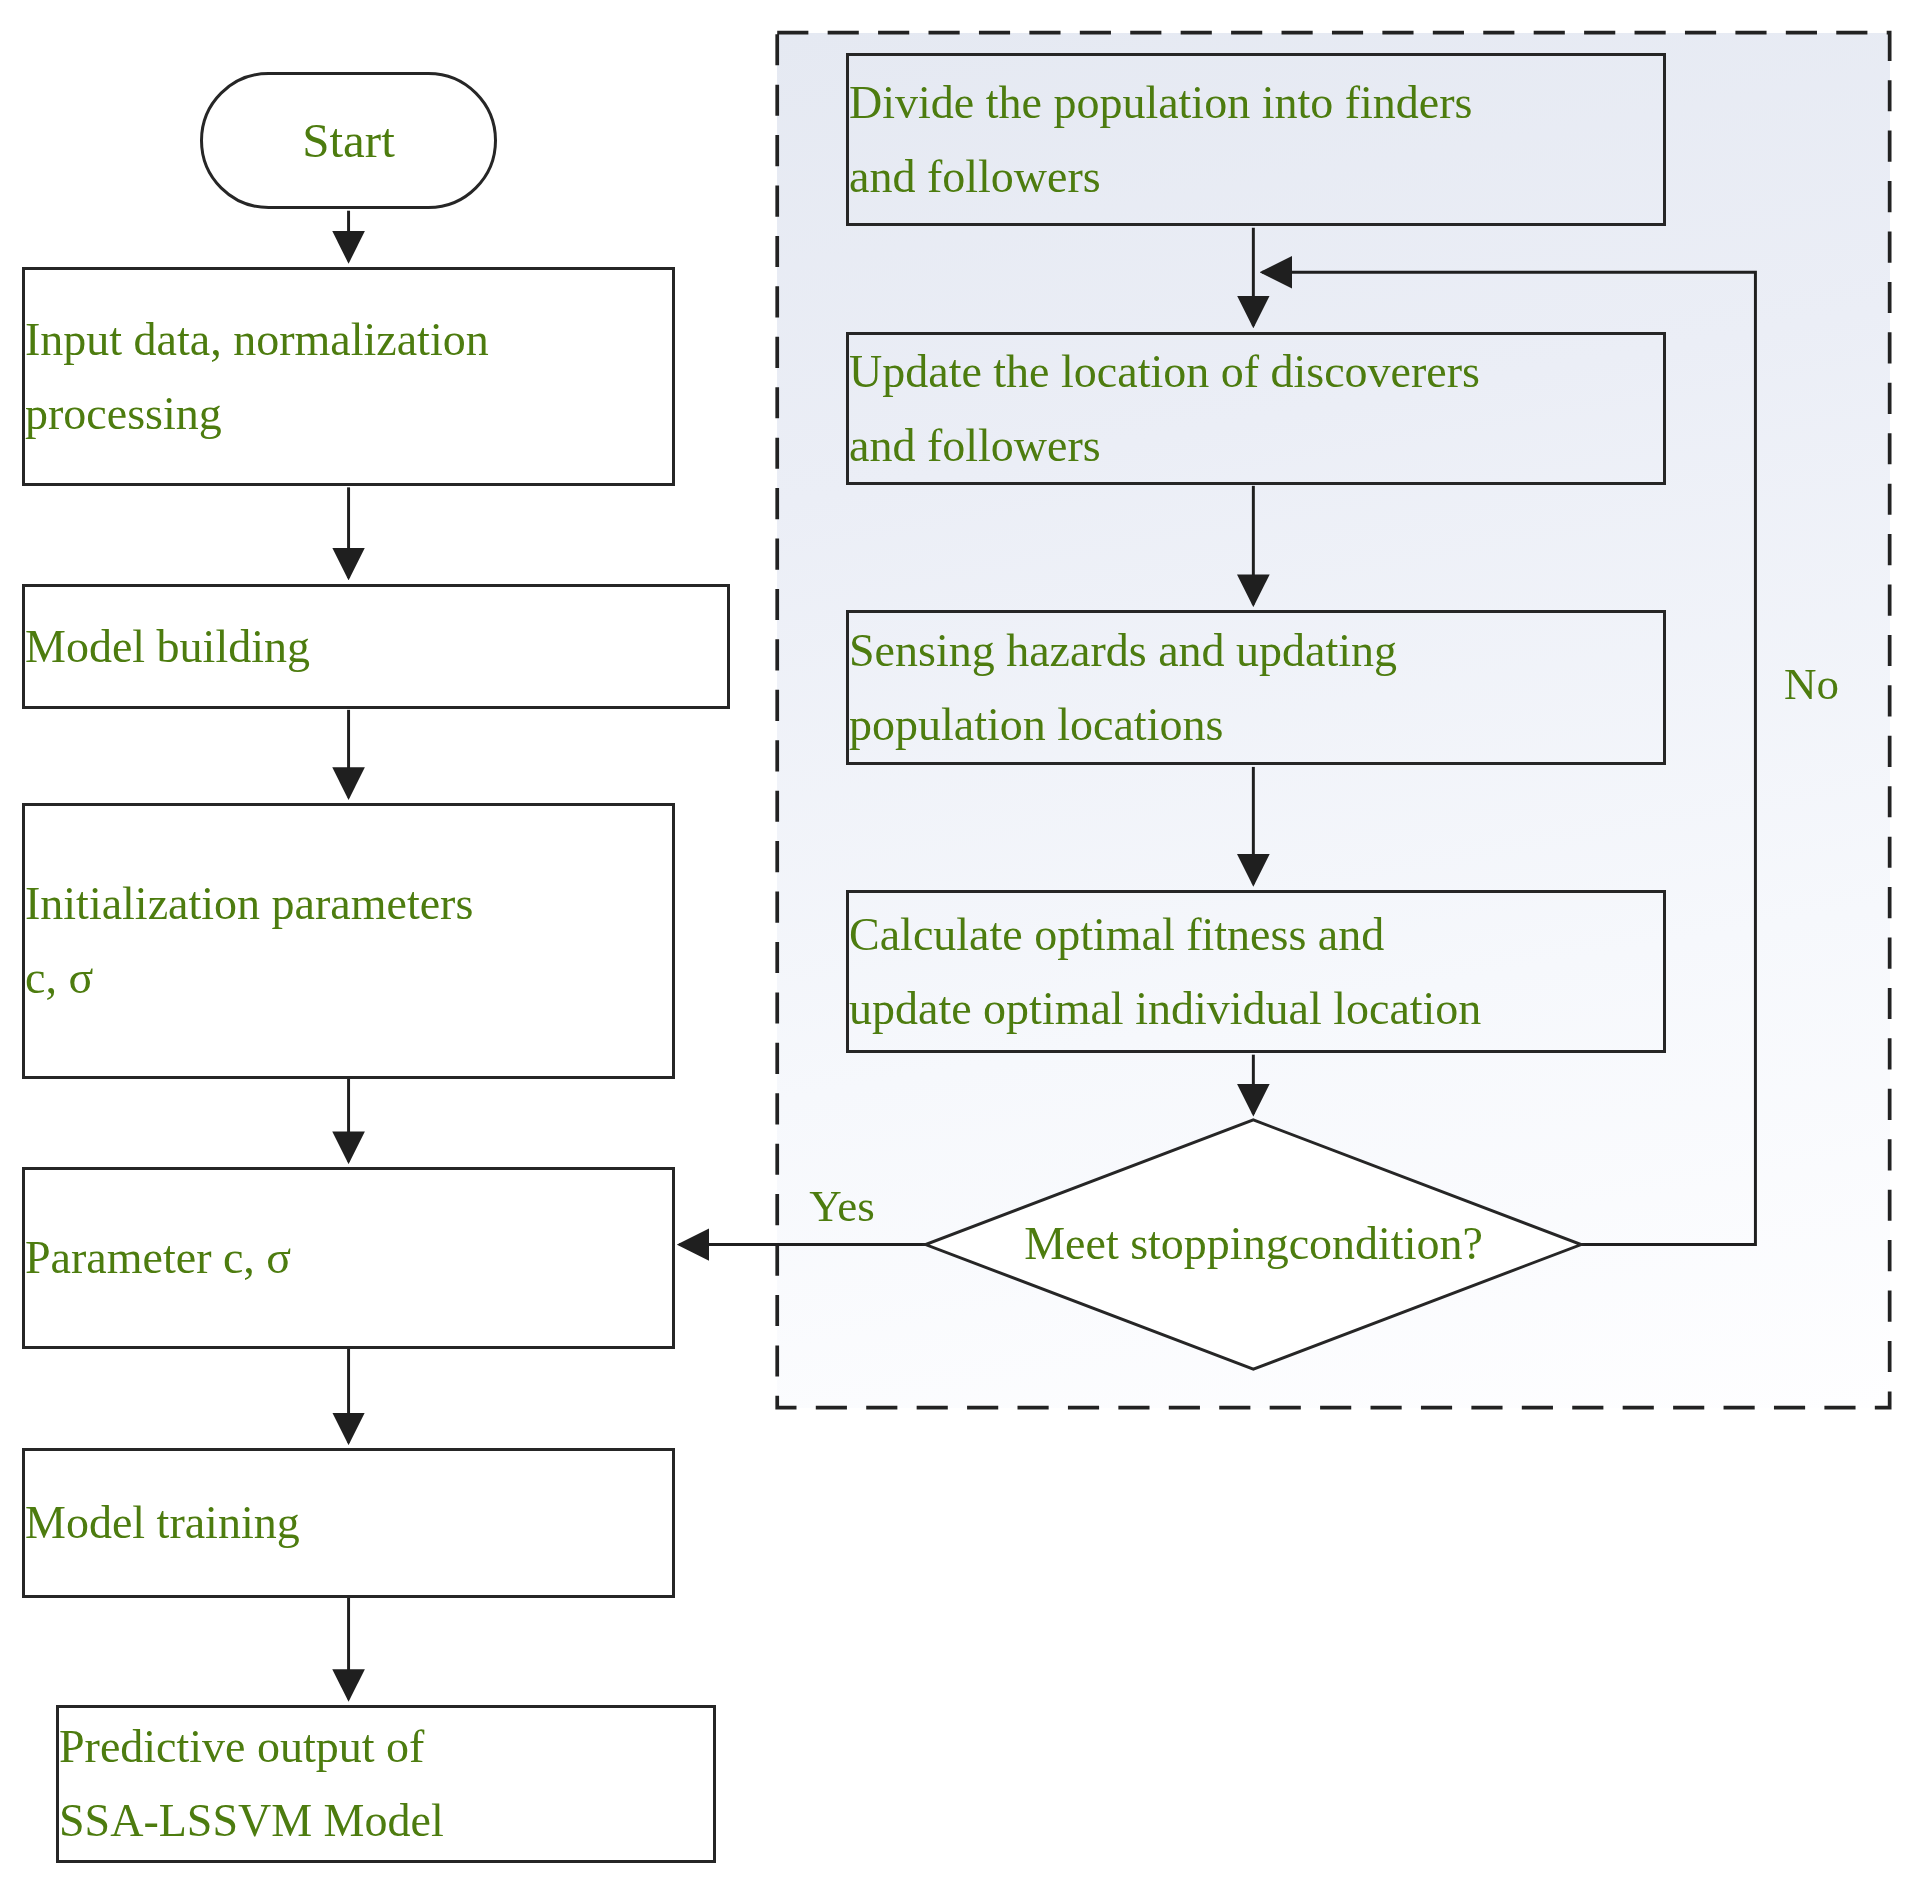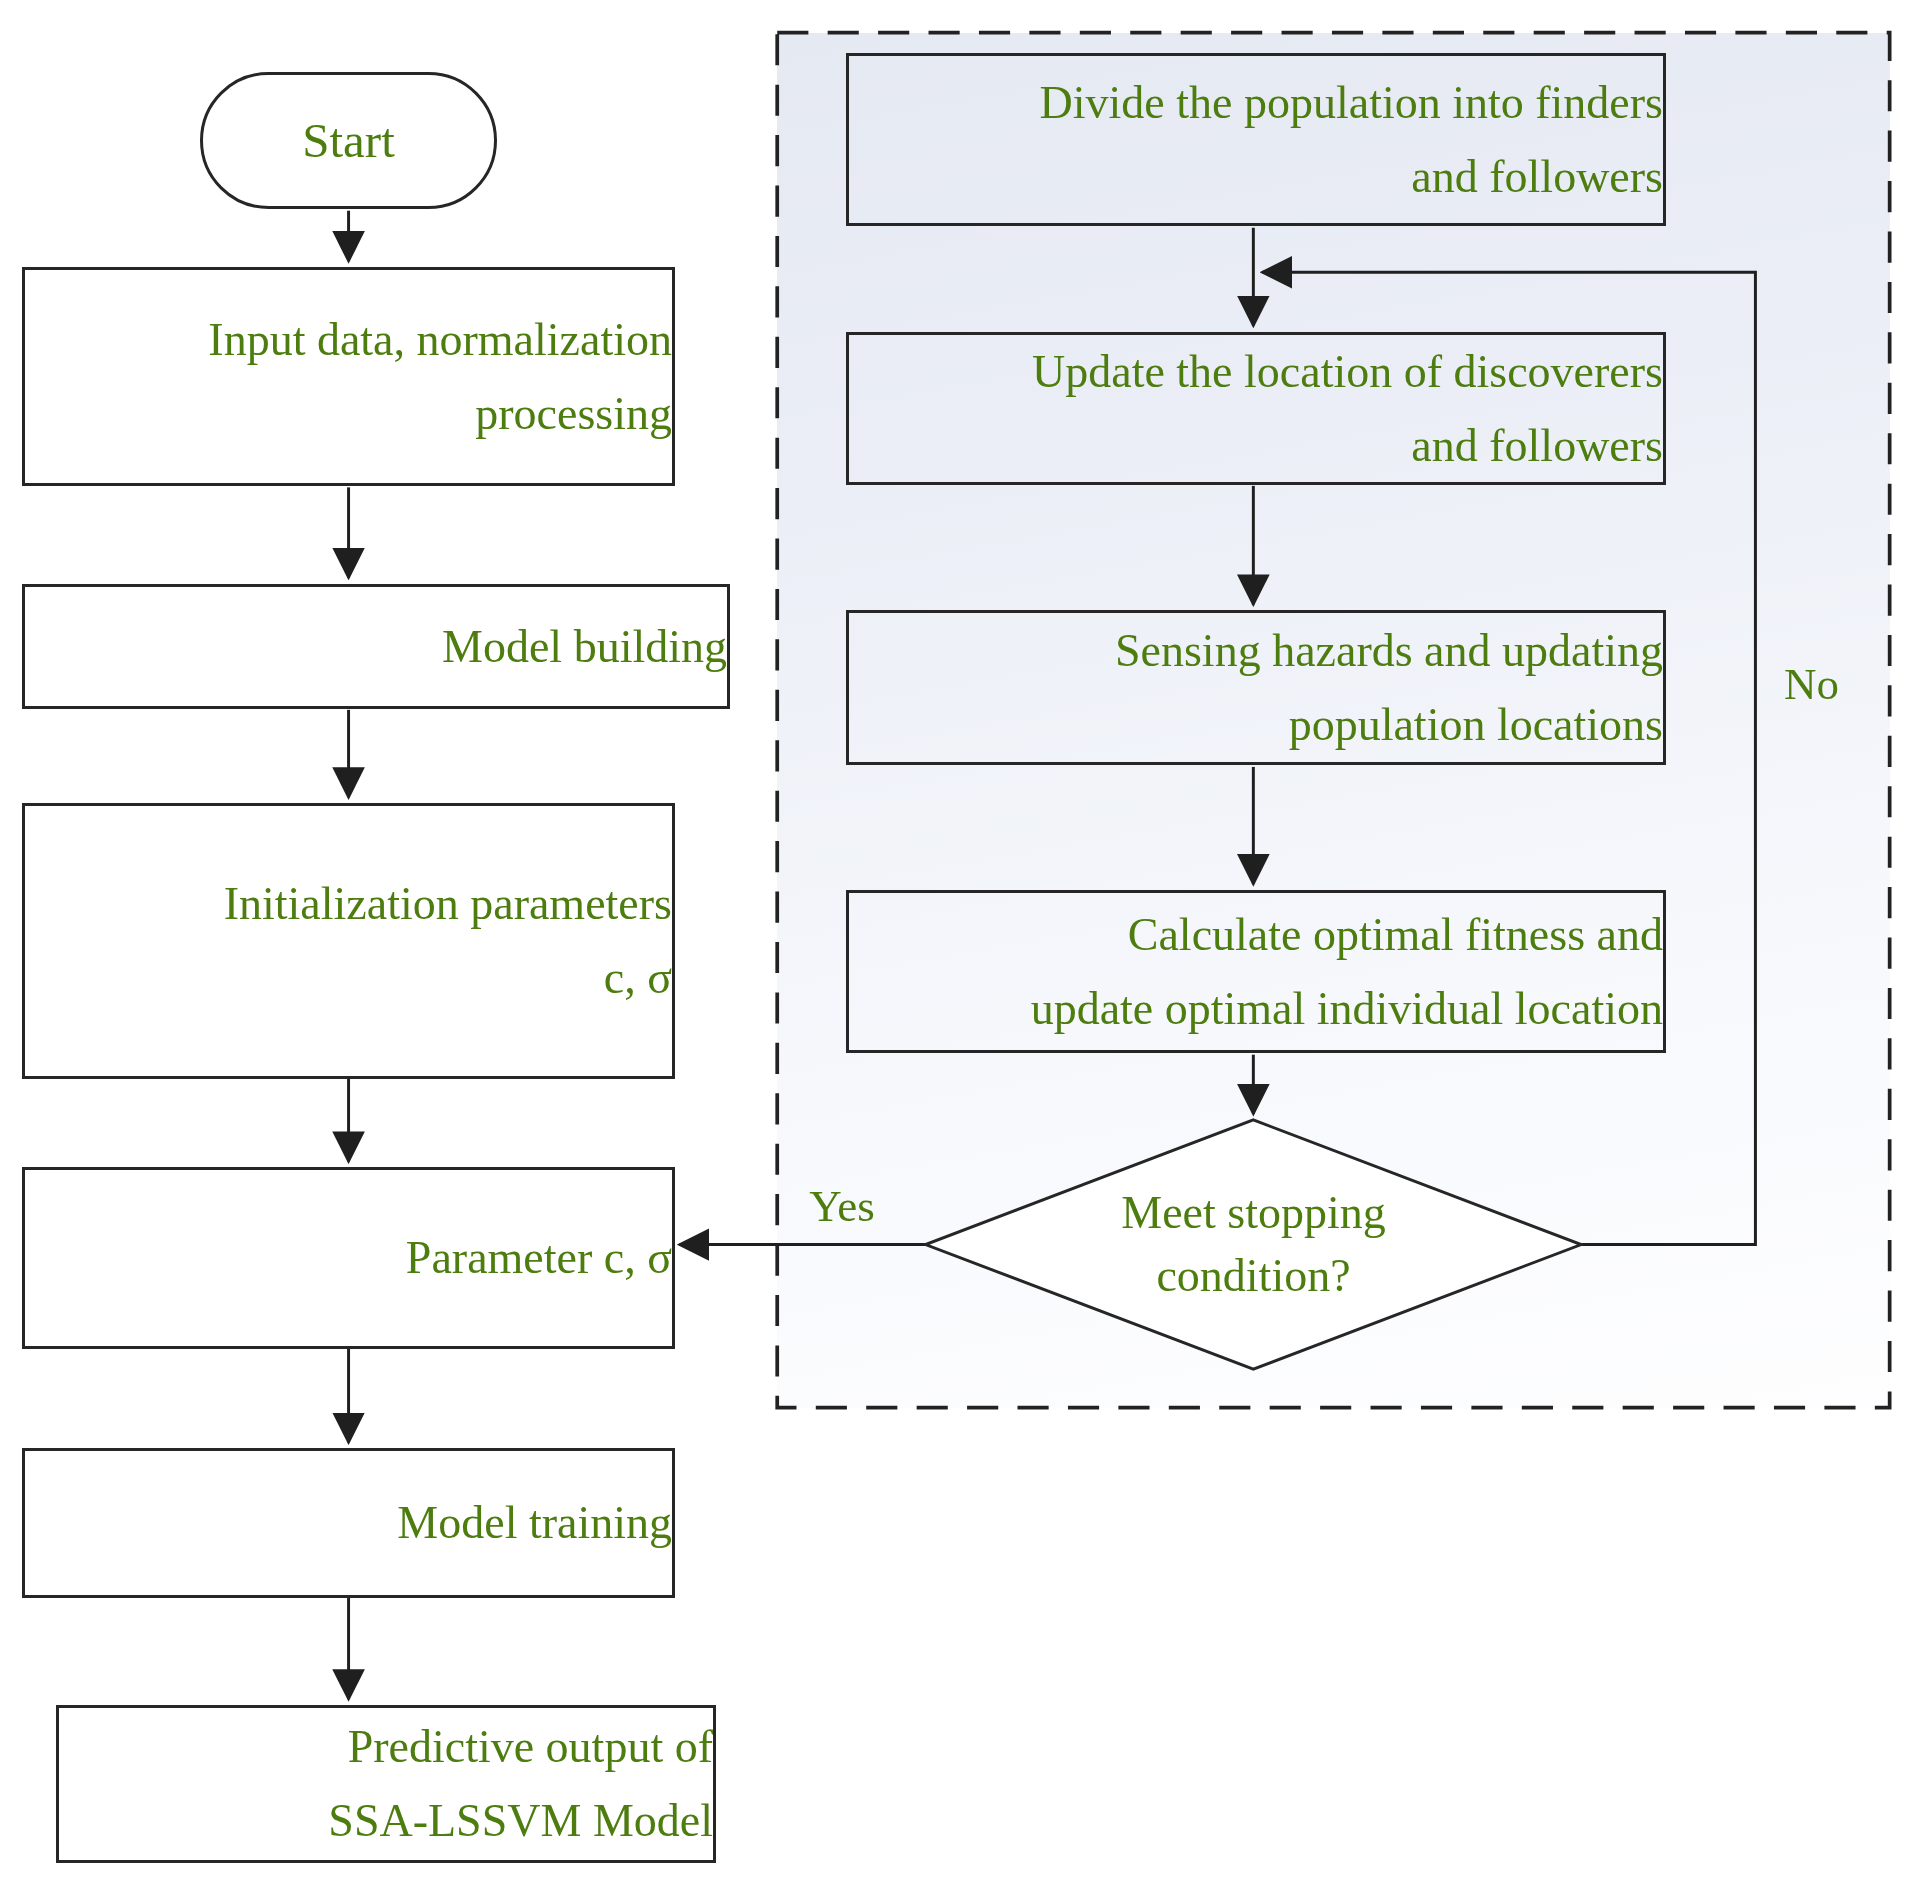--- a/index.html
+++ b/index.html
@@ -16,36 +16,36 @@
     left:777px;top:33px;width:1113px;height:1375px;
     background:linear-gradient(170deg,#e5e9f2 0%,#ebeef6 30%,#f6f8fc 68%,#fefeff 100%);
   }
   svg.overlay{position:absolute;left:0;top:0;pointer-events:none;}
   .box{
     position:absolute;
     box-sizing:border-box;
     border:3px solid #262626;
     background:#ffffff;
     display:flex;flex-direction:column;
-    align-items:flex-end;justify-content:center;
+    align-items:flex-start;justify-content:center;
     text-align:center;
     font-size:46px;line-height:1.6;
     white-space:nowrap;
   }
   .box.loopbox{background:transparent;}
   .stadium{
     position:absolute;left:200px;top:72px;width:297px;height:137px;
     box-sizing:border-box;border:3px solid #262626;border-radius:741px;
     background:#ffffff;
     display:flex;align-items:center;justify-content:center;
     font-size:49px;
   }
   .diamond-label{
     position:absolute;left:1031px;top:1154px;width:445px;height:181px;
-    display:flex;flex-direction:column;align-items:center;justify-content:center;
+    display:flex;flex-direction:row;align-items:center;justify-content:center;
     text-align:center;font-size:46px;line-height:1.35;white-space:nowrap;
   }
   .edge-label{
     position:absolute;display:flex;align-items:center;justify-content:center;
     font-size:45px;
   }
   #label-yes{left:768px;top:1169px;width:148px;height:74px;}
   #label-no{left:1767px;top:647px;width:89px;height:74px;justify-content:center;}
 </style>
 </head>

